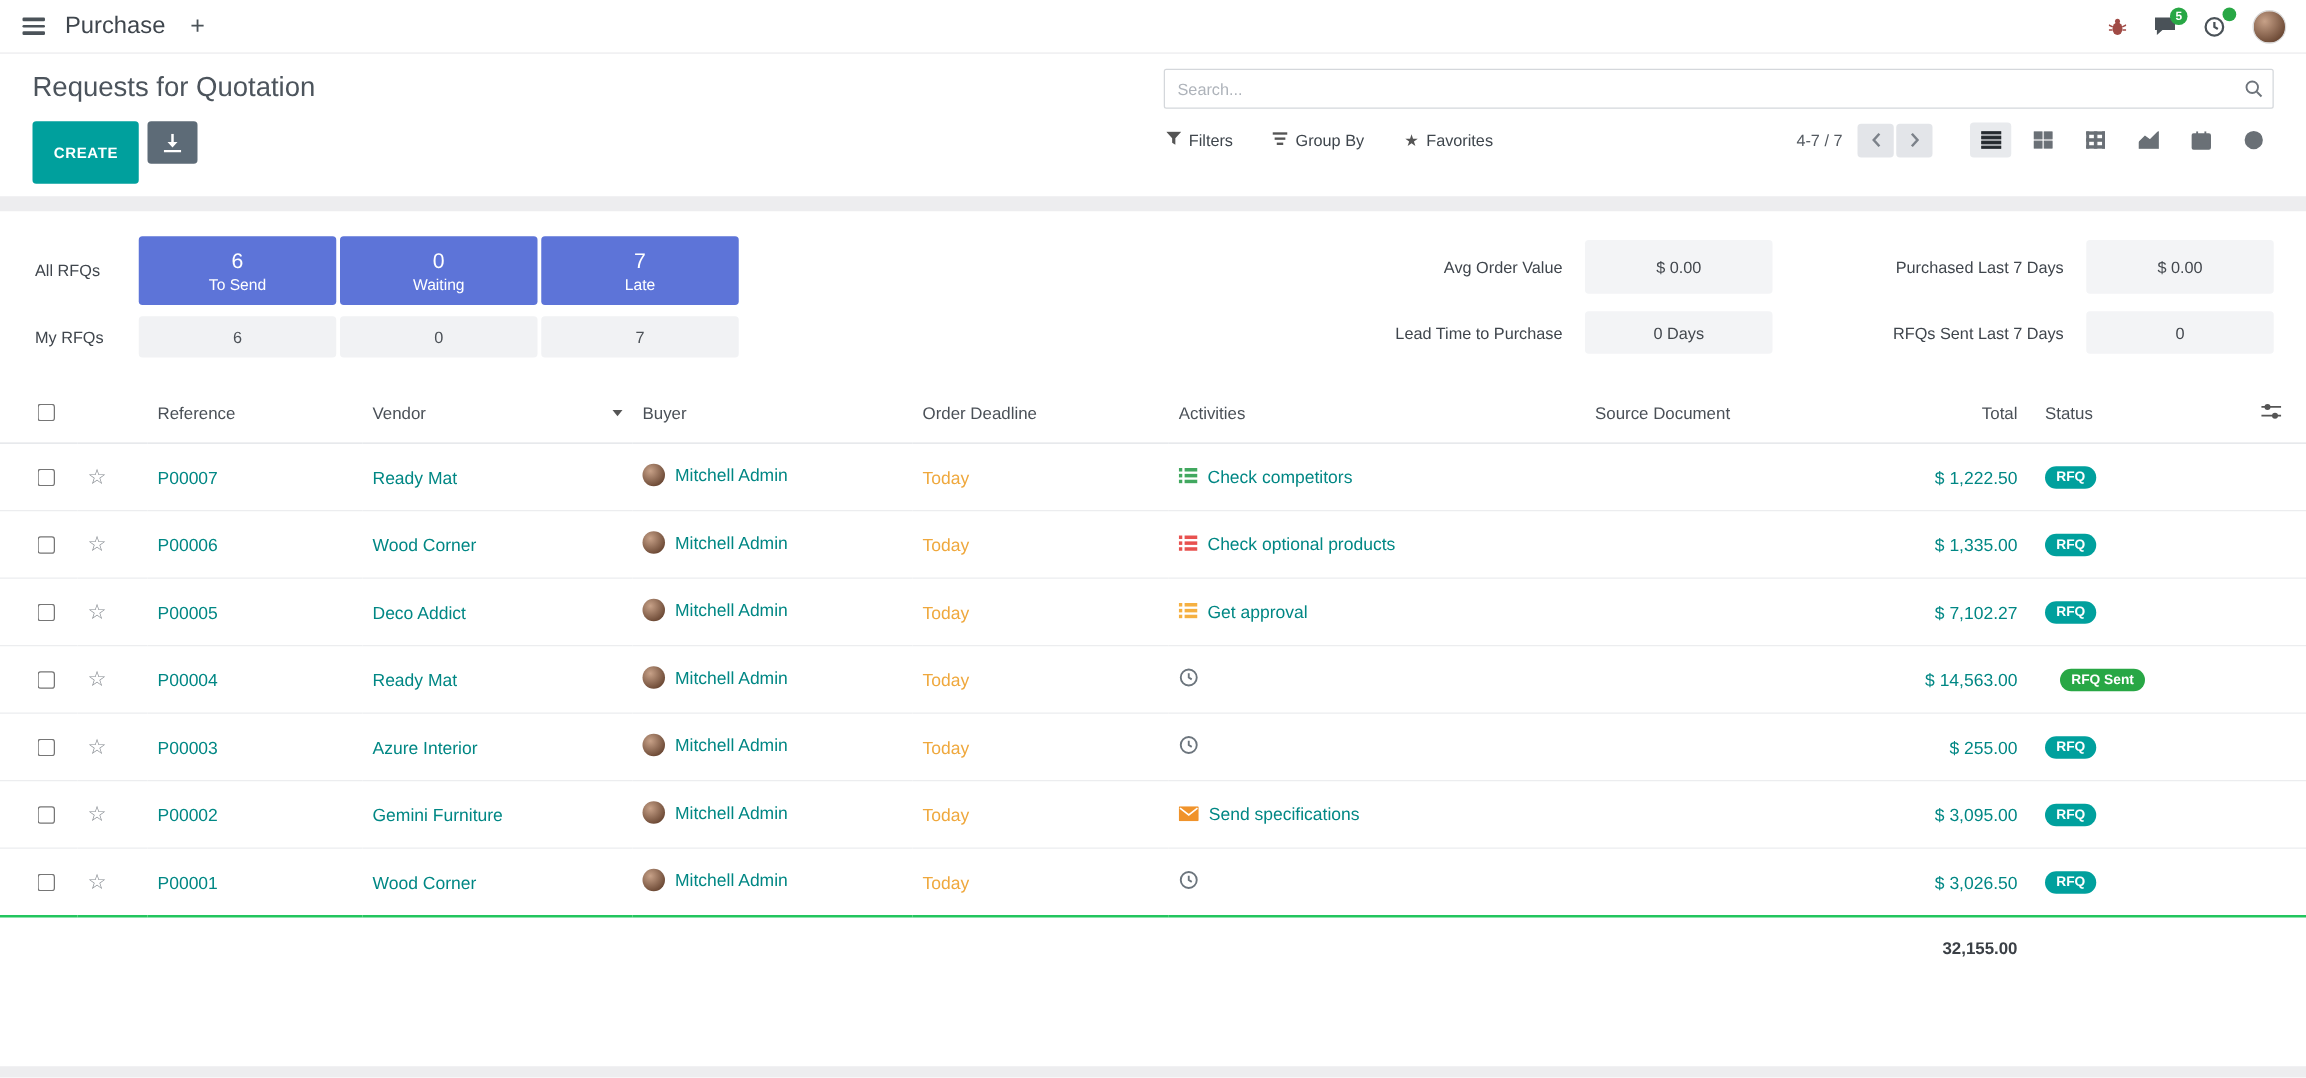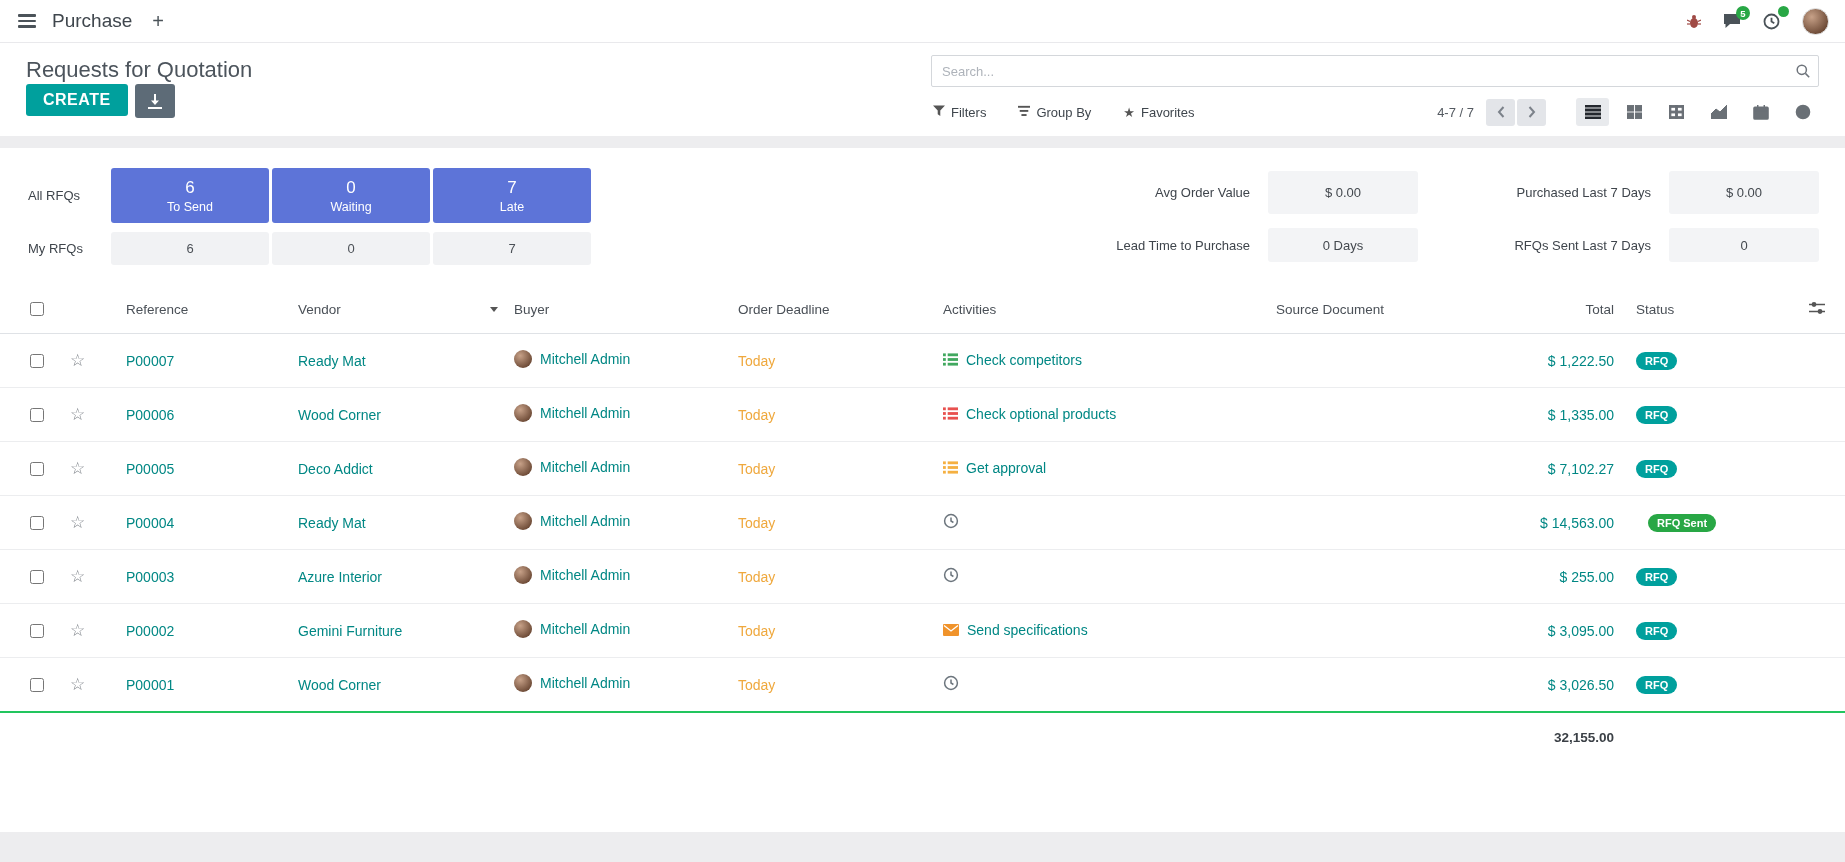--- a/index.html
+++ b/index.html
@@ -30,25 +30,25 @@
   }
   .nav-badge.dot { min-width:11px; height:11px; }
   .avatar-lg {
     width:27px; height:27px; border-radius:50%;
     background:radial-gradient(circle at 35% 32%, #c7a188, #6d4a36 75%);
     border:1px solid #d9d9d9; cursor:pointer;
   }
 
   
   .control-panel { background:#fff; display:flex; justify-content:space-between; padding:12px 26px 10px; }
-  .cp-title { margin:2px 0 1px; font-size:22px; font-weight:400; color:#4c545c; }
+  .cp-title { margin:2px 0 14px; font-size:22px; font-weight:400; color:#4c545c; }
   .cp-buttons { display:flex; gap:7px; }
   .btn-create {
     background:var(--accent,#00a09d); color:#fff; border:none; border-radius:3px;
-    padding:0 17px; height:32px; font-size:16px; font-weight:bold; letter-spacing:.5px;
+    padding:0 17px; height:50px; font-size:12px; font-weight:bold; letter-spacing:.5px;
   }
   .btn-export { background:#5d6b77; border:none; border-radius:3px; width:40px; height:34px;
     display:inline-flex; align-items:center; justify-content:center; }
   .cp-right { width:888px; }
   .searchbar { position:relative; margin-bottom:11px; }
   .searchbar input {
     width:100%; height:32px; border:1px solid #d4d7db; border-radius:2px;
     padding:0 32px 0 10px; font-size:13px; color:#333; outline:none;
   }
   .searchbar input::placeholder { color:#aeb3ba; }

